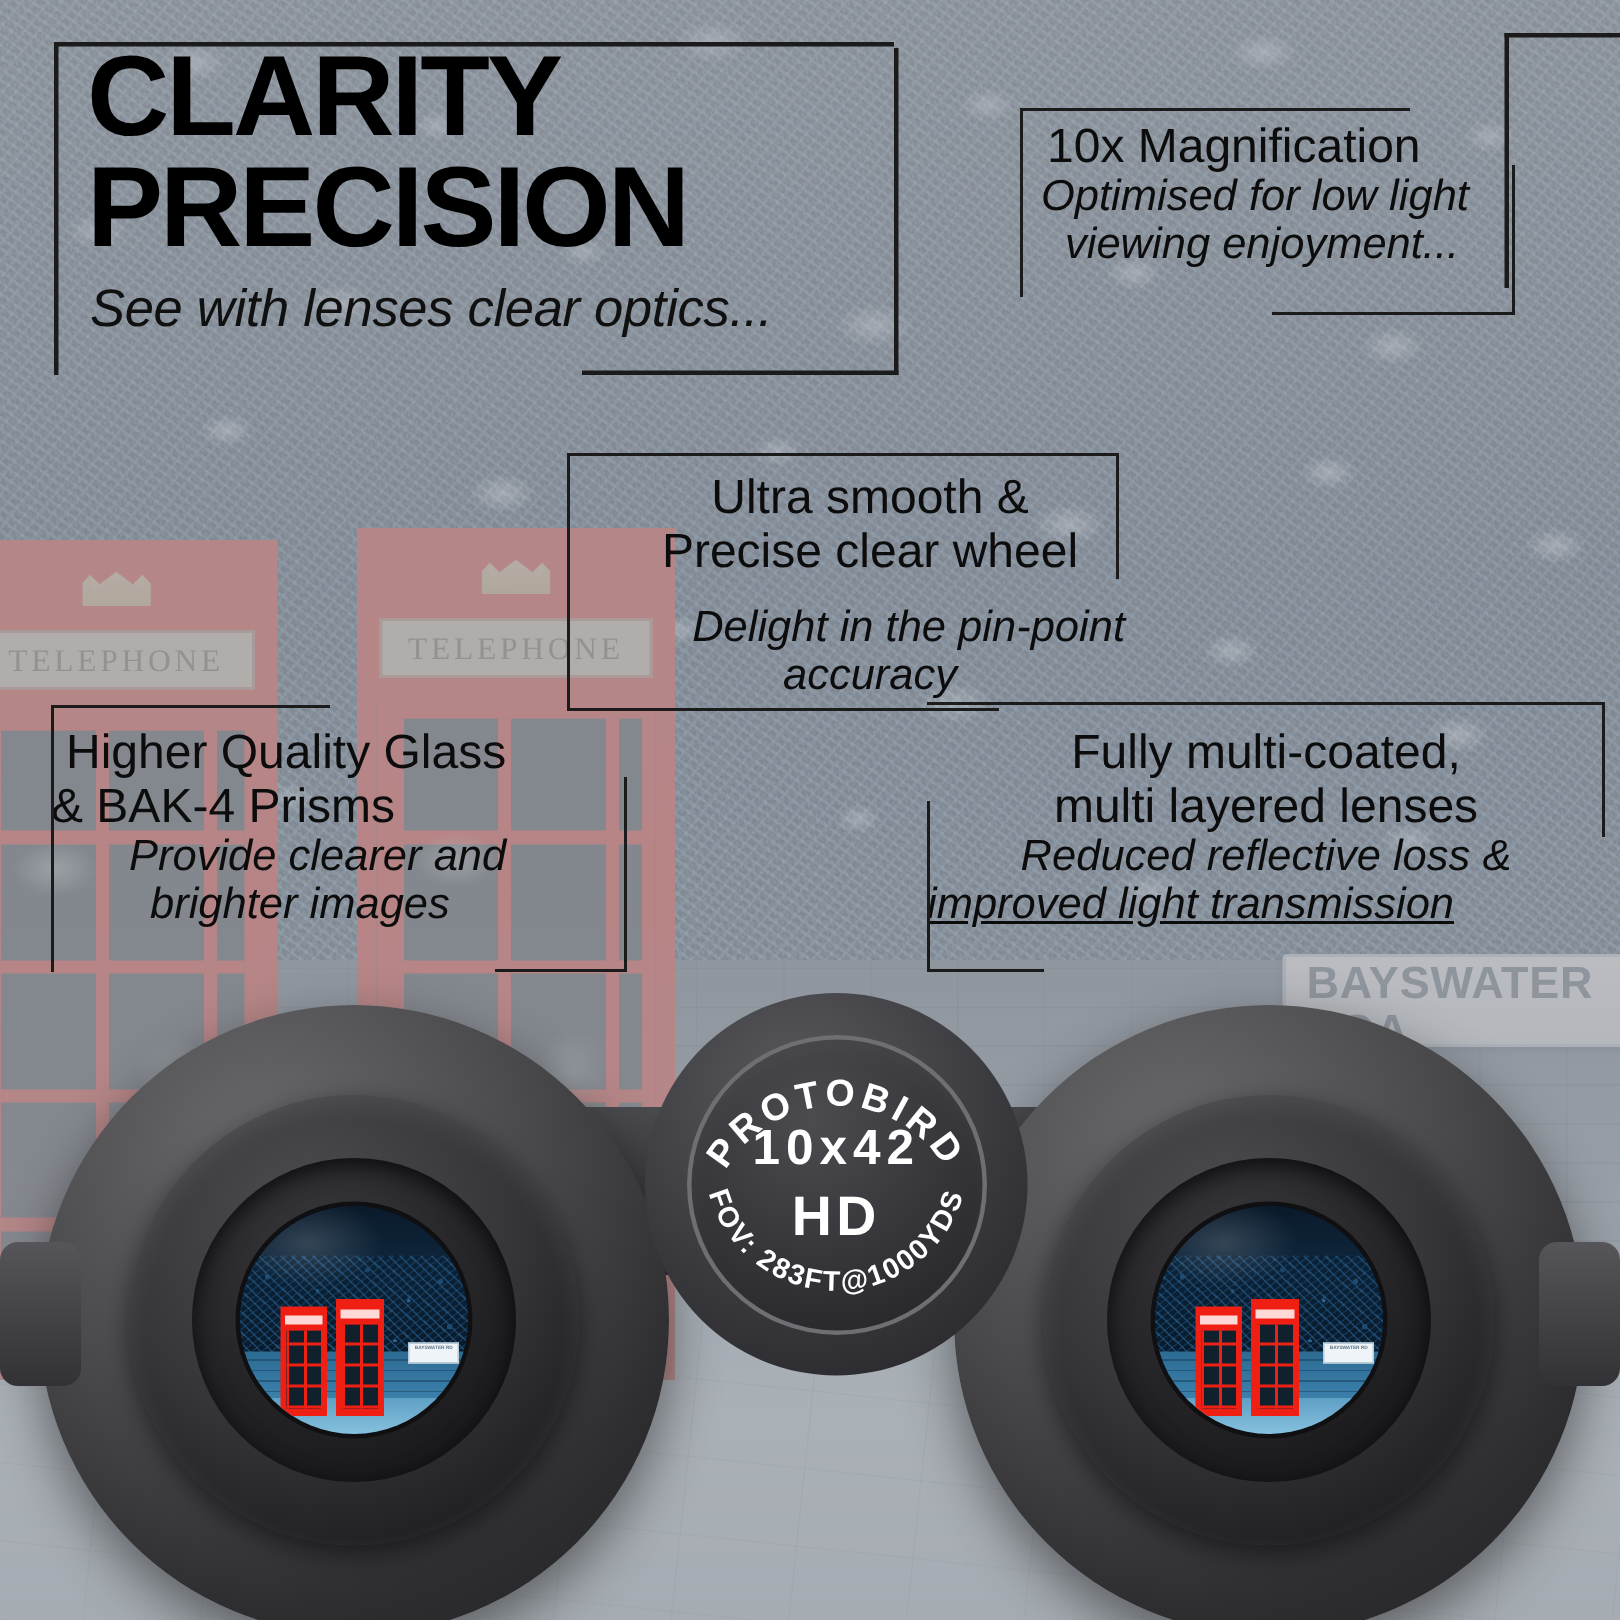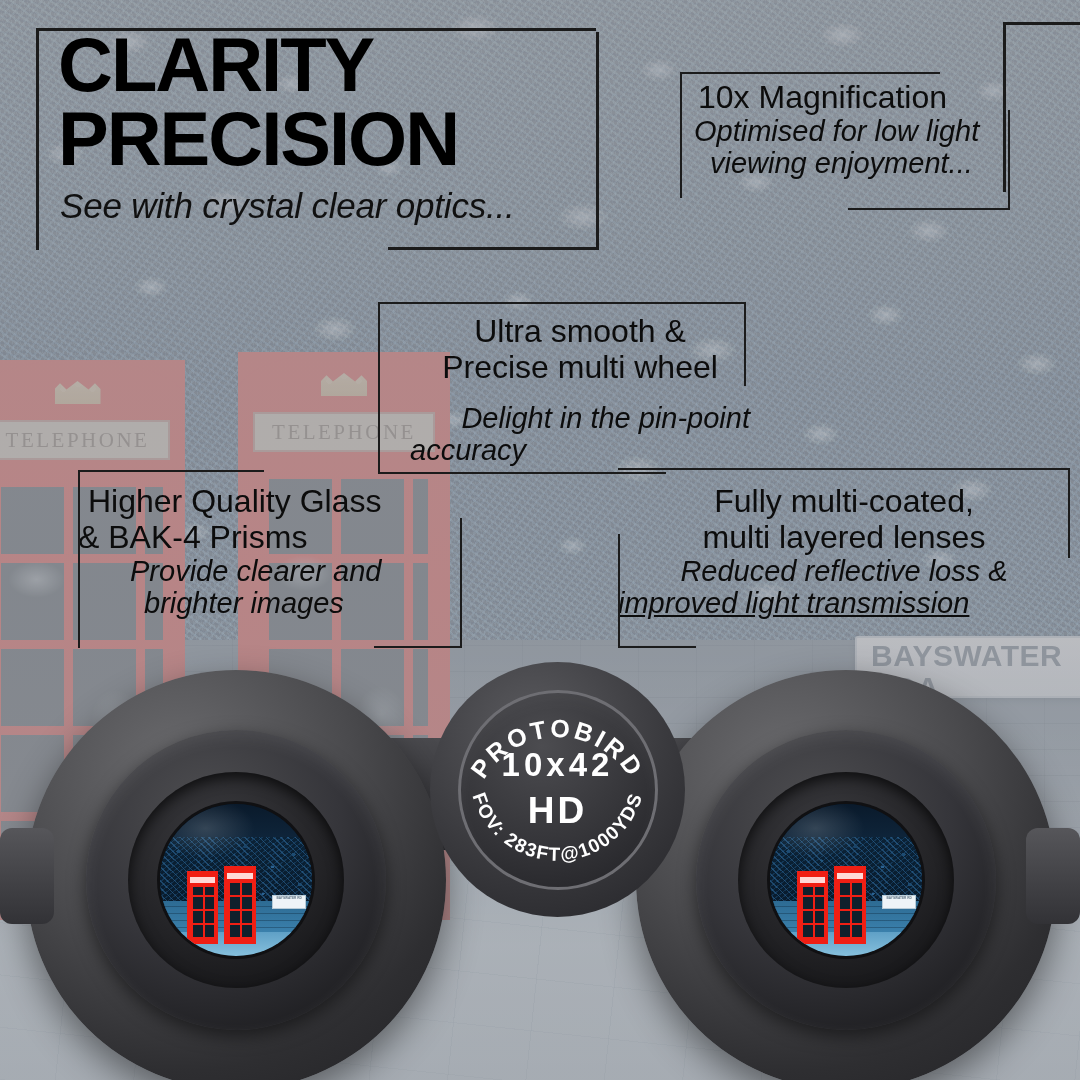--- a/index.html
+++ b/index.html
@@ -423,21 +423,21 @@
     </div>
   </div>
 
   <div class="callout" id="headline">
     <div class="frame-line" style="left:0;top:0;width:560px;height:3px;"></div>
     <div class="frame-line" style="left:0;top:0;width:3px;height:222px;"></div>
     <div class="frame-line" style="left:560px;top:4px;width:3px;height:218px;"></div>
     <div class="frame-line" style="left:352px;top:219px;width:211px;height:3px;"></div>
     <div class="h1">CLARITY</div>
     <div class="h1">PRECISION</div>
-    <div class="sub">See with crystal clear optics...</div>
+    <div class="sub">See with lenses clear optics...</div>
   </div>
 
   <div class="frame-line" style="left:1003px;top:22px;width:3px;height:170px;"></div>
   <div class="frame-line" style="left:1003px;top:22px;width:80px;height:3px;"></div>
 
   <div class="callout" id="co-mag" style="left:680px;top:72px;width:398px;">
     <div class="frame-line" style="left:0;top:0;width:260px;height:2px;"></div>
     <div class="frame-line" style="left:0;top:0;width:2px;height:126px;"></div>
     <div class="frame-line" style="left:328px;top:38px;width:2px;height:100px;"></div>
     <div class="frame-line" style="left:168px;top:136px;width:162px;height:2px;"></div>
@@ -445,26 +445,26 @@
     <div class="c-sub" style="padding-left:14px;">Optimised for low light</div>
     <div class="c-sub" style="padding-left:30px;">viewing enjoyment...</div>
   </div>
 
   <div class="callout" id="co-focus" style="left:378px;top:302px;width:372px;padding-left:32px;">
     <div class="frame-line" style="left:0;top:0;width:368px;height:2px;"></div>
     <div class="frame-line" style="left:0;top:0;width:2px;height:172px;"></div>
     <div class="frame-line" style="left:366px;top:0;width:2px;height:84px;"></div>
     <div class="frame-line" style="left:0;top:170px;width:288px;height:2px;"></div>
     <div class="c-title" style="padding:12px 0 0 0;text-align:center;">Ultra smooth &amp;</div>
-    <div class="c-title" style="text-align:center;">Precise multi wheel</div>
+    <div class="c-title" style="text-align:center;">Precise clear wheel</div>
     <div class="c-sub" style="text-align:right;margin-top:17px;">Delight in the pin-point</div>
-    <div class="c-sub" style="text-align:left;">accuracy</div>
-  </div>
-
-  <div class="callout" id="co-glass" style="left:34px;top:470px;width:386px;margin-left:44px;">
+    <div class="c-sub" style="text-align:center;">accuracy</div>
+  </div>
+
+  <div class="callout" id="co-glass" style="left:34px;top:470px;width:386px;">
     <div class="frame-line" style="left:0;top:0;width:186px;height:2px;"></div>
     <div class="frame-line" style="left:0;top:0;width:2px;height:178px;"></div>
     <div class="frame-line" style="left:382px;top:48px;width:2px;height:130px;"></div>
     <div class="frame-line" style="left:296px;top:176px;width:88px;height:2px;"></div>
     <div class="c-title" style="padding:14px 0 0 10px;">Higher Quality Glass</div>
     <div class="c-title" style="">&amp; BAK-4 Prisms</div>
     <div class="c-sub" style="padding-left:52px;">Provide clearer and</div>
     <div class="c-sub" style="padding-left:66px;">brighter images</div>
   </div>
 

